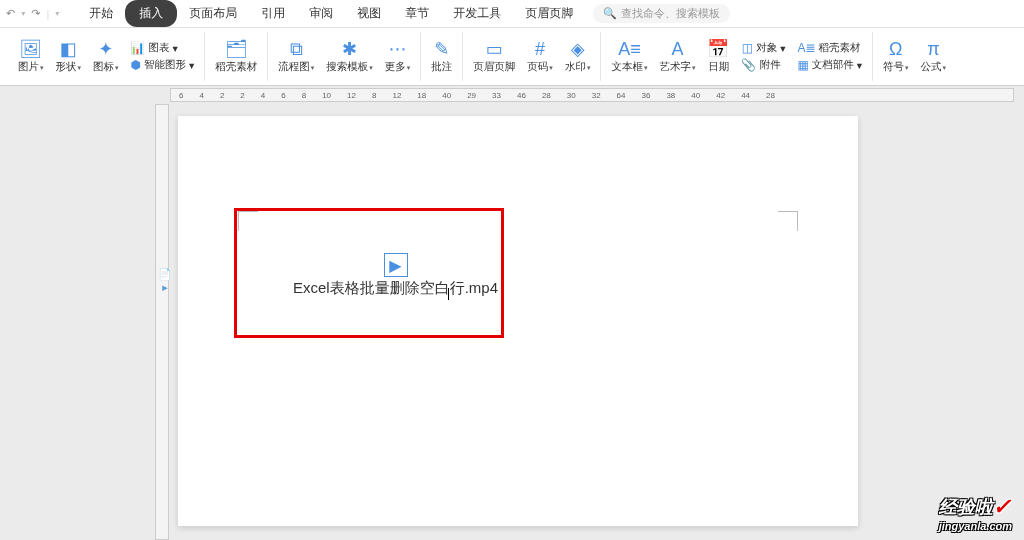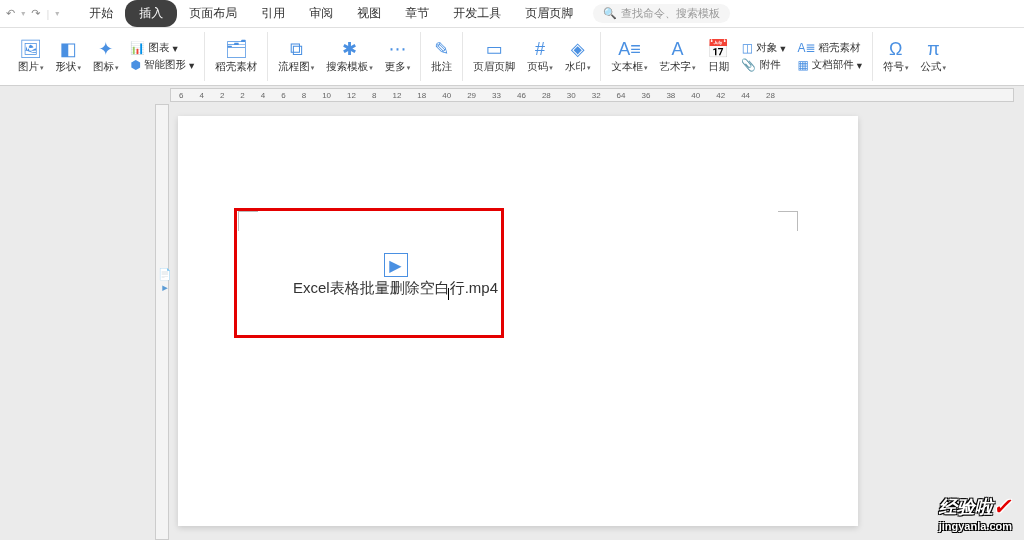--- a/index.html
+++ b/index.html
@@ -42,21 +42,21 @@
     .attachment { position: absolute; top: 137px; left: 115px; text-align: center; }
     .attachment-icon { width: 24px; height: 24px; background: #fff; margin: 0 auto 2px; display:flex; align-items:center; justify-content:center; font-size: 16px; color:#4a90e2; border:1px solid #4a90e2;}
     .attachment-label { font-size: 15px; color: #333; }
     .cursor-line { position:absolute; top: 172px; left: 270px; width:1px; height:12px; background:#000; }
     
     .page-icon-margin { position:absolute; left: -23px; top: 152px; width:20px; text-align:center; color:#5b9bd5; font-size:11px;}
     
     .watermark { position: absolute; right: 12px; bottom: 8px; font-family: Arial; }
     .wm-line1 { font-size: 18px; font-weight: bold; font-style: italic; color: #fff; text-shadow: -1px -1px 0 #000, 1px -1px 0 #000, -1px 1px 0 #000, 1px 1px 0 #000; display: inline-flex; align-items: center;}
     .wm-check { color: #e40000; font-size: 22px; font-weight: bold; text-shadow: -1px -1px 0 #fff, 1px -1px 0 #fff, -1px 1px 0 #fff, 1px 1px 0 #fff; }
-    .wm-line2 { font-size: 11px; font-weight: bold; color: #fff; text-shadow: -1px -1px 0 #000, 1px -1px 0 #000, -1px 1px 0 #000, 1px 1px 0 #000; }
+    .wm-line2 { font-size: 11px; font-weight: bold; font-style: italic; color: #fff; text-shadow: -1px -1px 0 #000, 1px -1px 0 #000, -1px 1px 0 #000, 1px 1px 0 #000; }
   </style>
 </head>
 <body>
 
 <div class="top-bar">
   <div class="undo-group">
     <span>↶</span>
     <span class="dropdown-arrow">▾</span>
     <span>↷</span>
     <span style="color:#ddd;">|</span>

